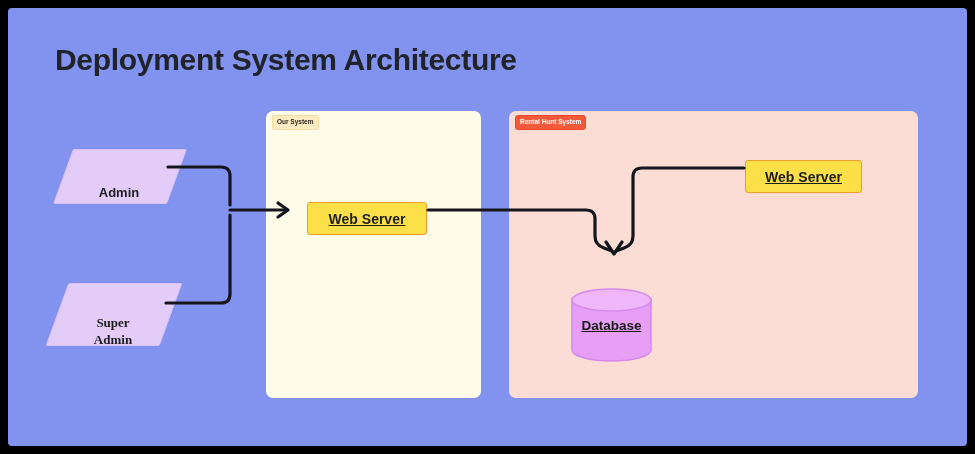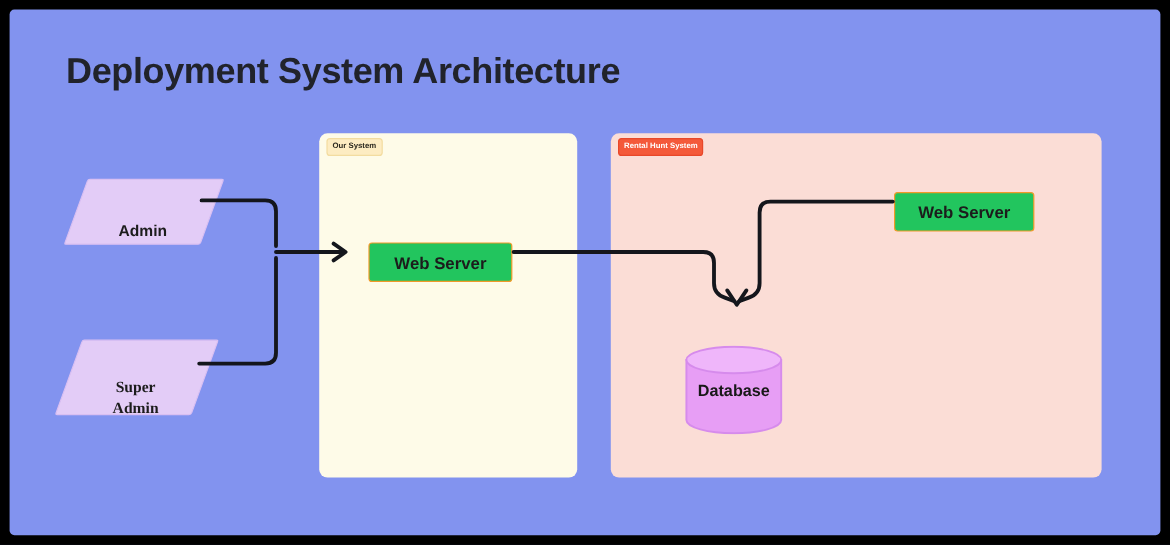--- a/index.html
+++ b/index.html
@@ -108,30 +108,31 @@
     background: #2196f3;
     color: #ffffff;
     white-space: nowrap;
   }
 
   #docker-web-left  { left: 283px; top: 160px; width: 152px; height: 83px; }
 
   
   .webserver {
     position: absolute;
-    background: #22c55e;
+    background: #fde047;
     border: 1px solid #f09a28;
     border-radius: 3px;
     display: flex;
     align-items: center;
     justify-content: center;
     font-size: 14px;
     font-weight: bold;
     color: #1c1c1c;
     box-sizing: border-box;
+    text-decoration: underline;
   }
   #ws-left  { left: 299px; top: 194px; width: 120px; height: 33px; }
   #ws-right { left: 737px; top: 152px; width: 117px; height: 33px; }
 
   
   #db-node {
     position: absolute;
     left: 562px;
     top: 280px;
     width: 83px;
@@ -144,20 +145,21 @@
     width: 83px;
     height: 74px;
     display: flex;
     align-items: center;
     justify-content: center;
     font-size: 13.5px;
     font-weight: bold;
     color: #181818;
     z-index: 3;
     pointer-events: none;
+    text-decoration: underline;
   }
 
   
   .actor {
     position: absolute;
     display: flex;
     align-items: center;
     justify-content: center;
     text-align: center;
     font-size: 13px;

